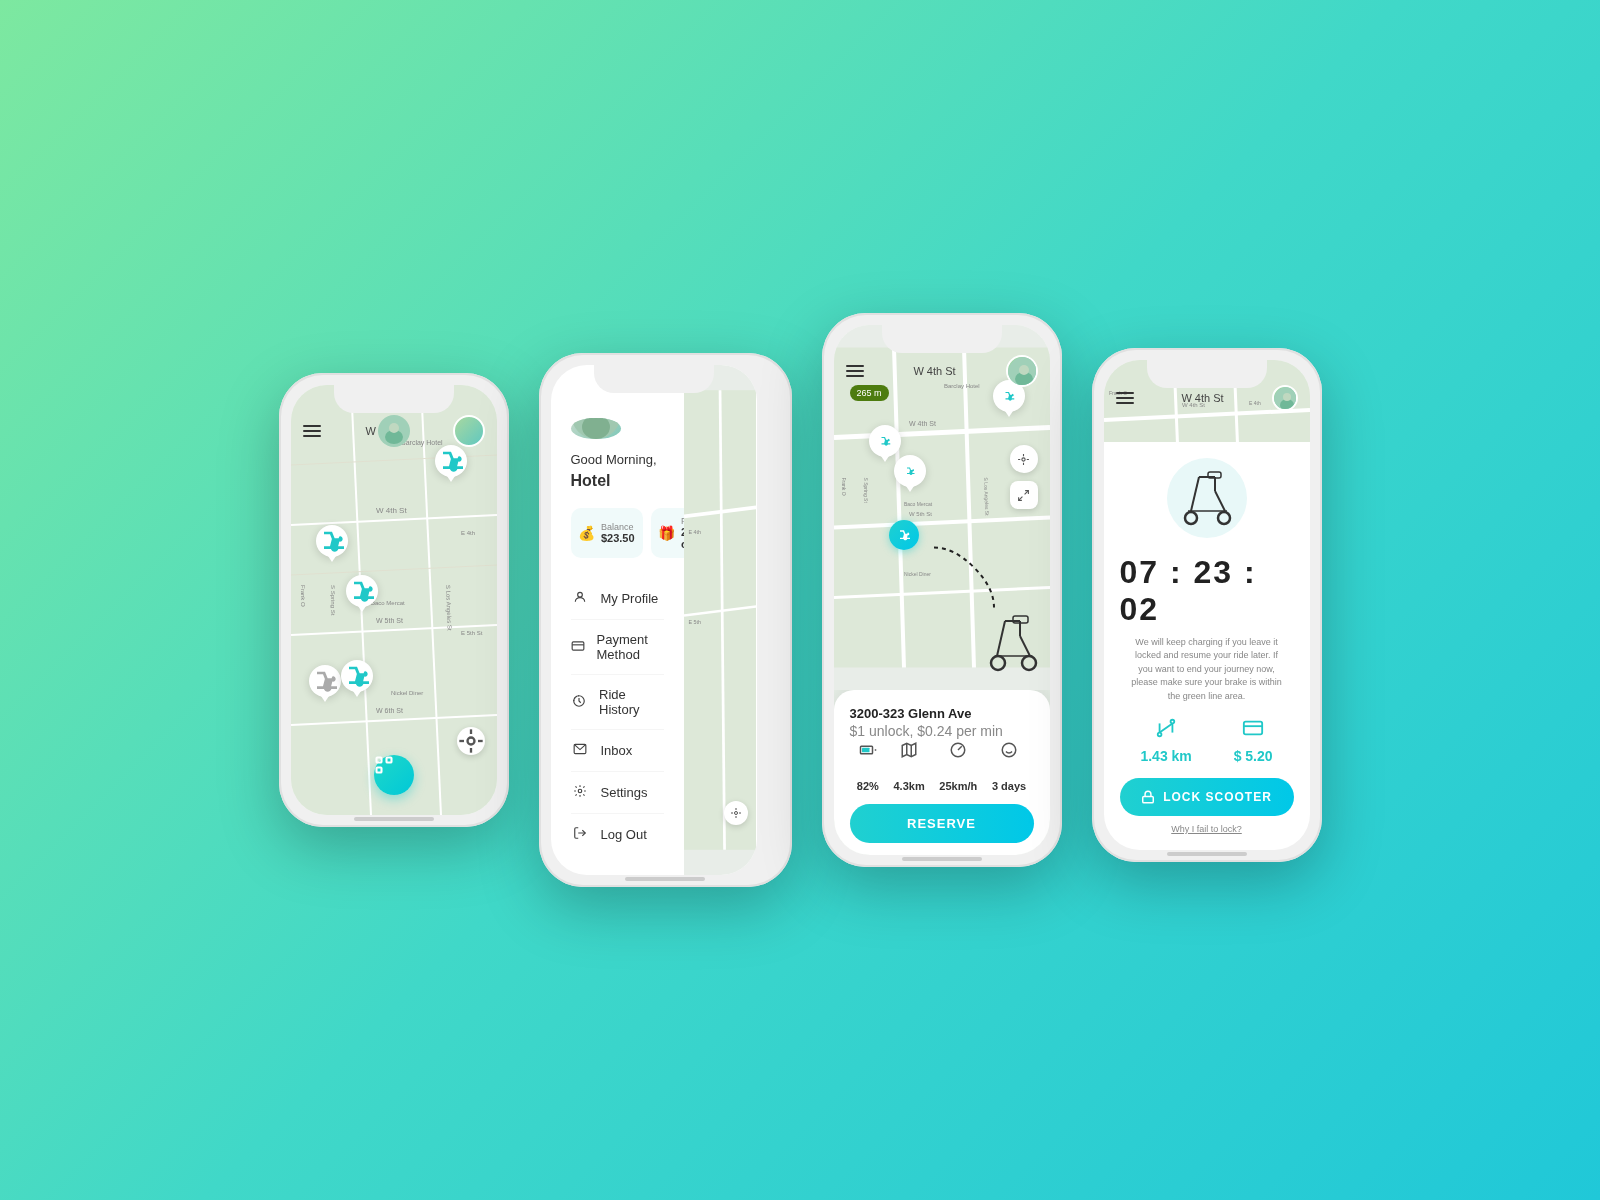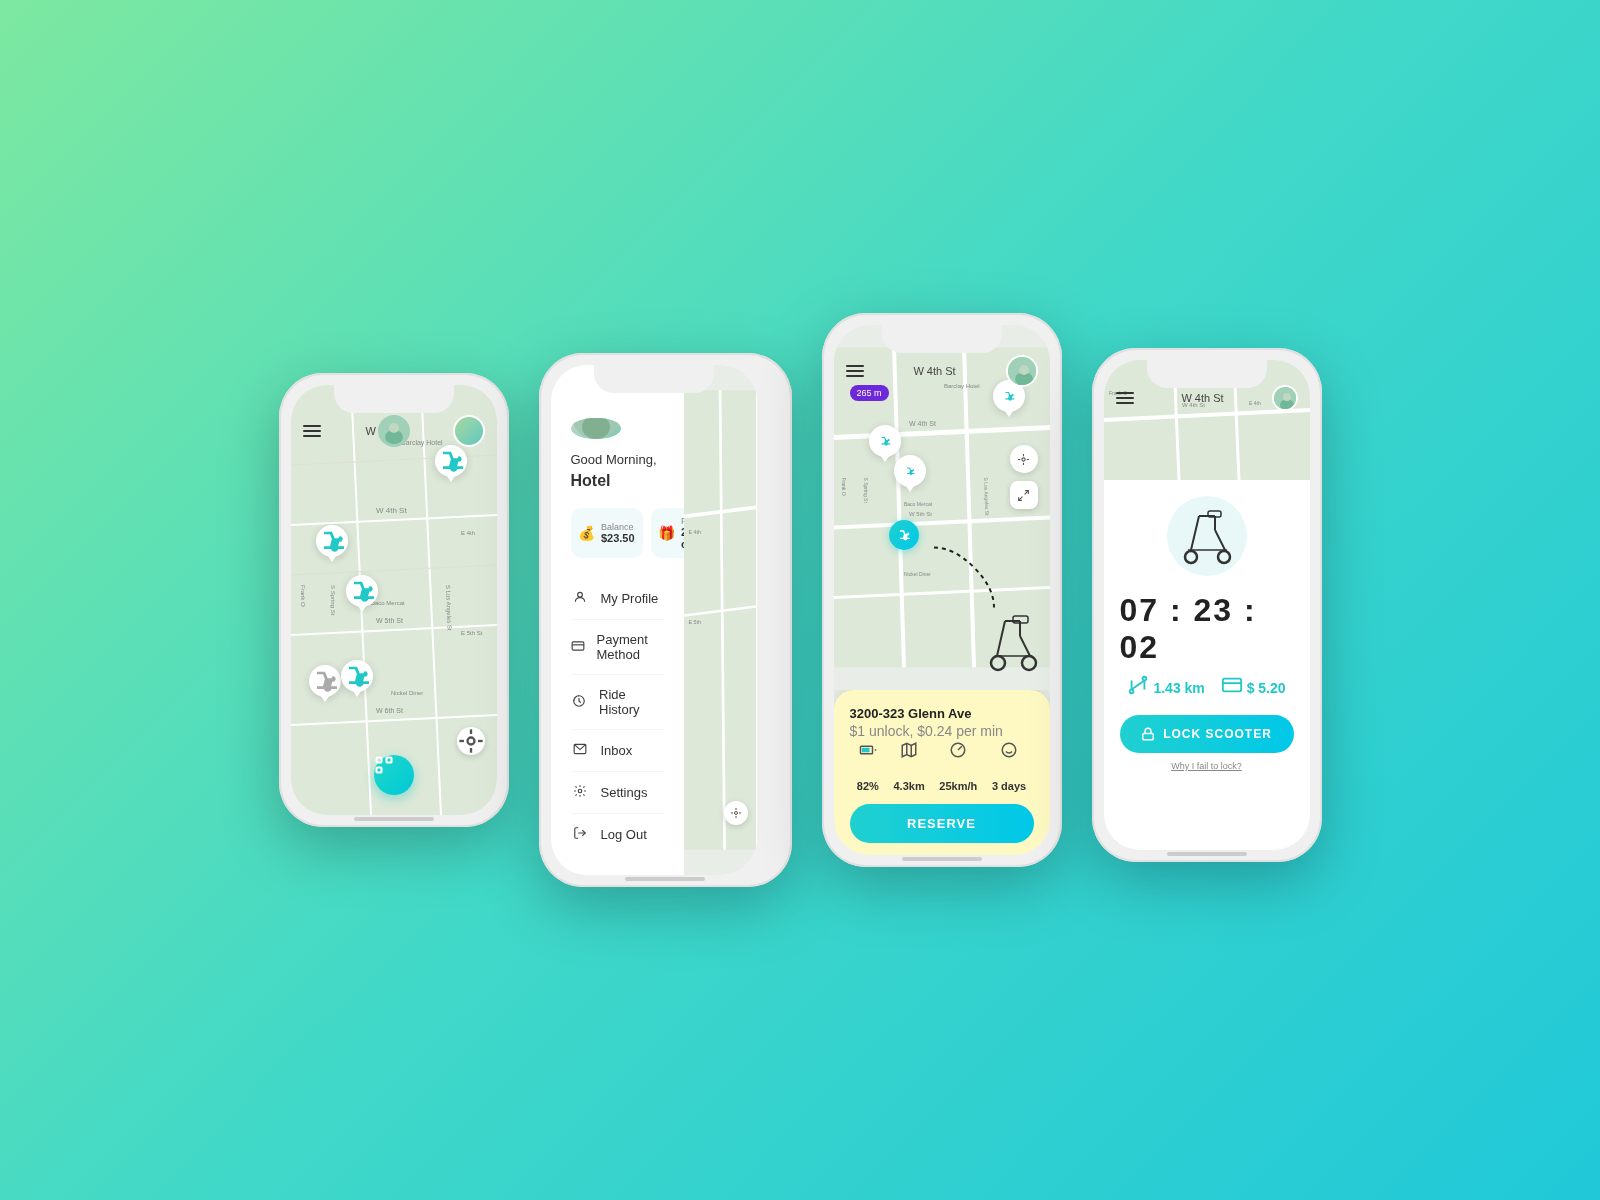--- a/index.html
+++ b/index.html
@@ -285,21 +285,21 @@
       position: relative;
       background: #e8f0e8;
     }
     .detail-map {
       flex: 1;
       background: #e8ede8;
       position: relative;
       overflow: hidden;
     }
     .detail-bottom-card {
-      background: #fef9c3;
+      background: #ffffff;
       border-radius: 20px 20px 0 0;
       padding: 16px 16px 12px;
       box-shadow: 0 -4px 20px rgba(0,0,0,0.1);
     }
     .scooter-address {
       font-size: 13px;
       font-weight: 700;
       color: #222;
       margin-bottom: 2px;
     }
@@ -332,21 +332,21 @@
       font-weight: 700;
       letter-spacing: 1px;
       cursor: pointer;
     }
 
     
     .distance-badge {
       position: absolute;
       top: 60px;
       left: 16px;
-      background: #6d28d9;
+      background: #4d7c0f;
       color: #fff;
       font-size: 9px;
       padding: 3px 7px;
       border-radius: 10px;
     }
 
     
     .timer-screen {
       width: 100%;
       height: 100%;
@@ -393,21 +393,21 @@
       max-width: 160px;
     }
     .timer-stats-row {
       display: flex;
       justify-content: space-around;
       width: 100%;
       margin-bottom: 14px;
     }
     .timer-stat {
       display: flex;
-      flex-direction: row;
+      flex-direction: column;
       align-items: center;
       gap: 4px;
     }
     .timer-stat-icon { font-size: 18px; color: #20c8c8; }
     .timer-stat-value {
       font-size: 14px;
       font-weight: 700;
       color: #20c8c8;
     }
     .lock-btn {
@@ -867,20 +867,21 @@
               <line x1="22" y1="12" x2="14" y2="46" stroke="#333" stroke-width="2"></line>
               <line x1="11" y1="46" x2="50" y2="46" stroke="#333" stroke-width="1.5"></line>
               <circle cx="14" cy="53" r="6" fill="none" stroke="#333" stroke-width="2.5"></circle>
               <circle cx="47" cy="53" r="6" fill="none" stroke="#333" stroke-width="2.5"></circle>
               <rect x="31" y="7" width="13" height="6" rx="2" fill="none" stroke="#333" stroke-width="1.5"></rect>
             </svg>
           </div>
 
           <div class="timer-display">07 : 23 : 02</div>
 
+          <div class="timer-desc">We will keep charging if you leave it locked and resume your ride later. If you want to end your journey now, please make sure your brake is within the green line area.</div>
 
           <div class="timer-stats-row">
             <div class="timer-stat">
               <span class="timer-stat-icon">
                 <svg width="22" height="22" viewBox="0 0 24 24" fill="none" stroke="#20c8c8" stroke-width="2">
                     <circle cx="5" cy="19" r="2"></circle>
                     <circle cx="19" cy="5" r="2"></circle>
                     <line x1="5" y1="17" x2="19" y2="7"></line>
                     <line x1="5" y1="7" x2="5" y2="17"></line>
                     <line x1="19" y1="7" x2="19" y2="17"></line>

